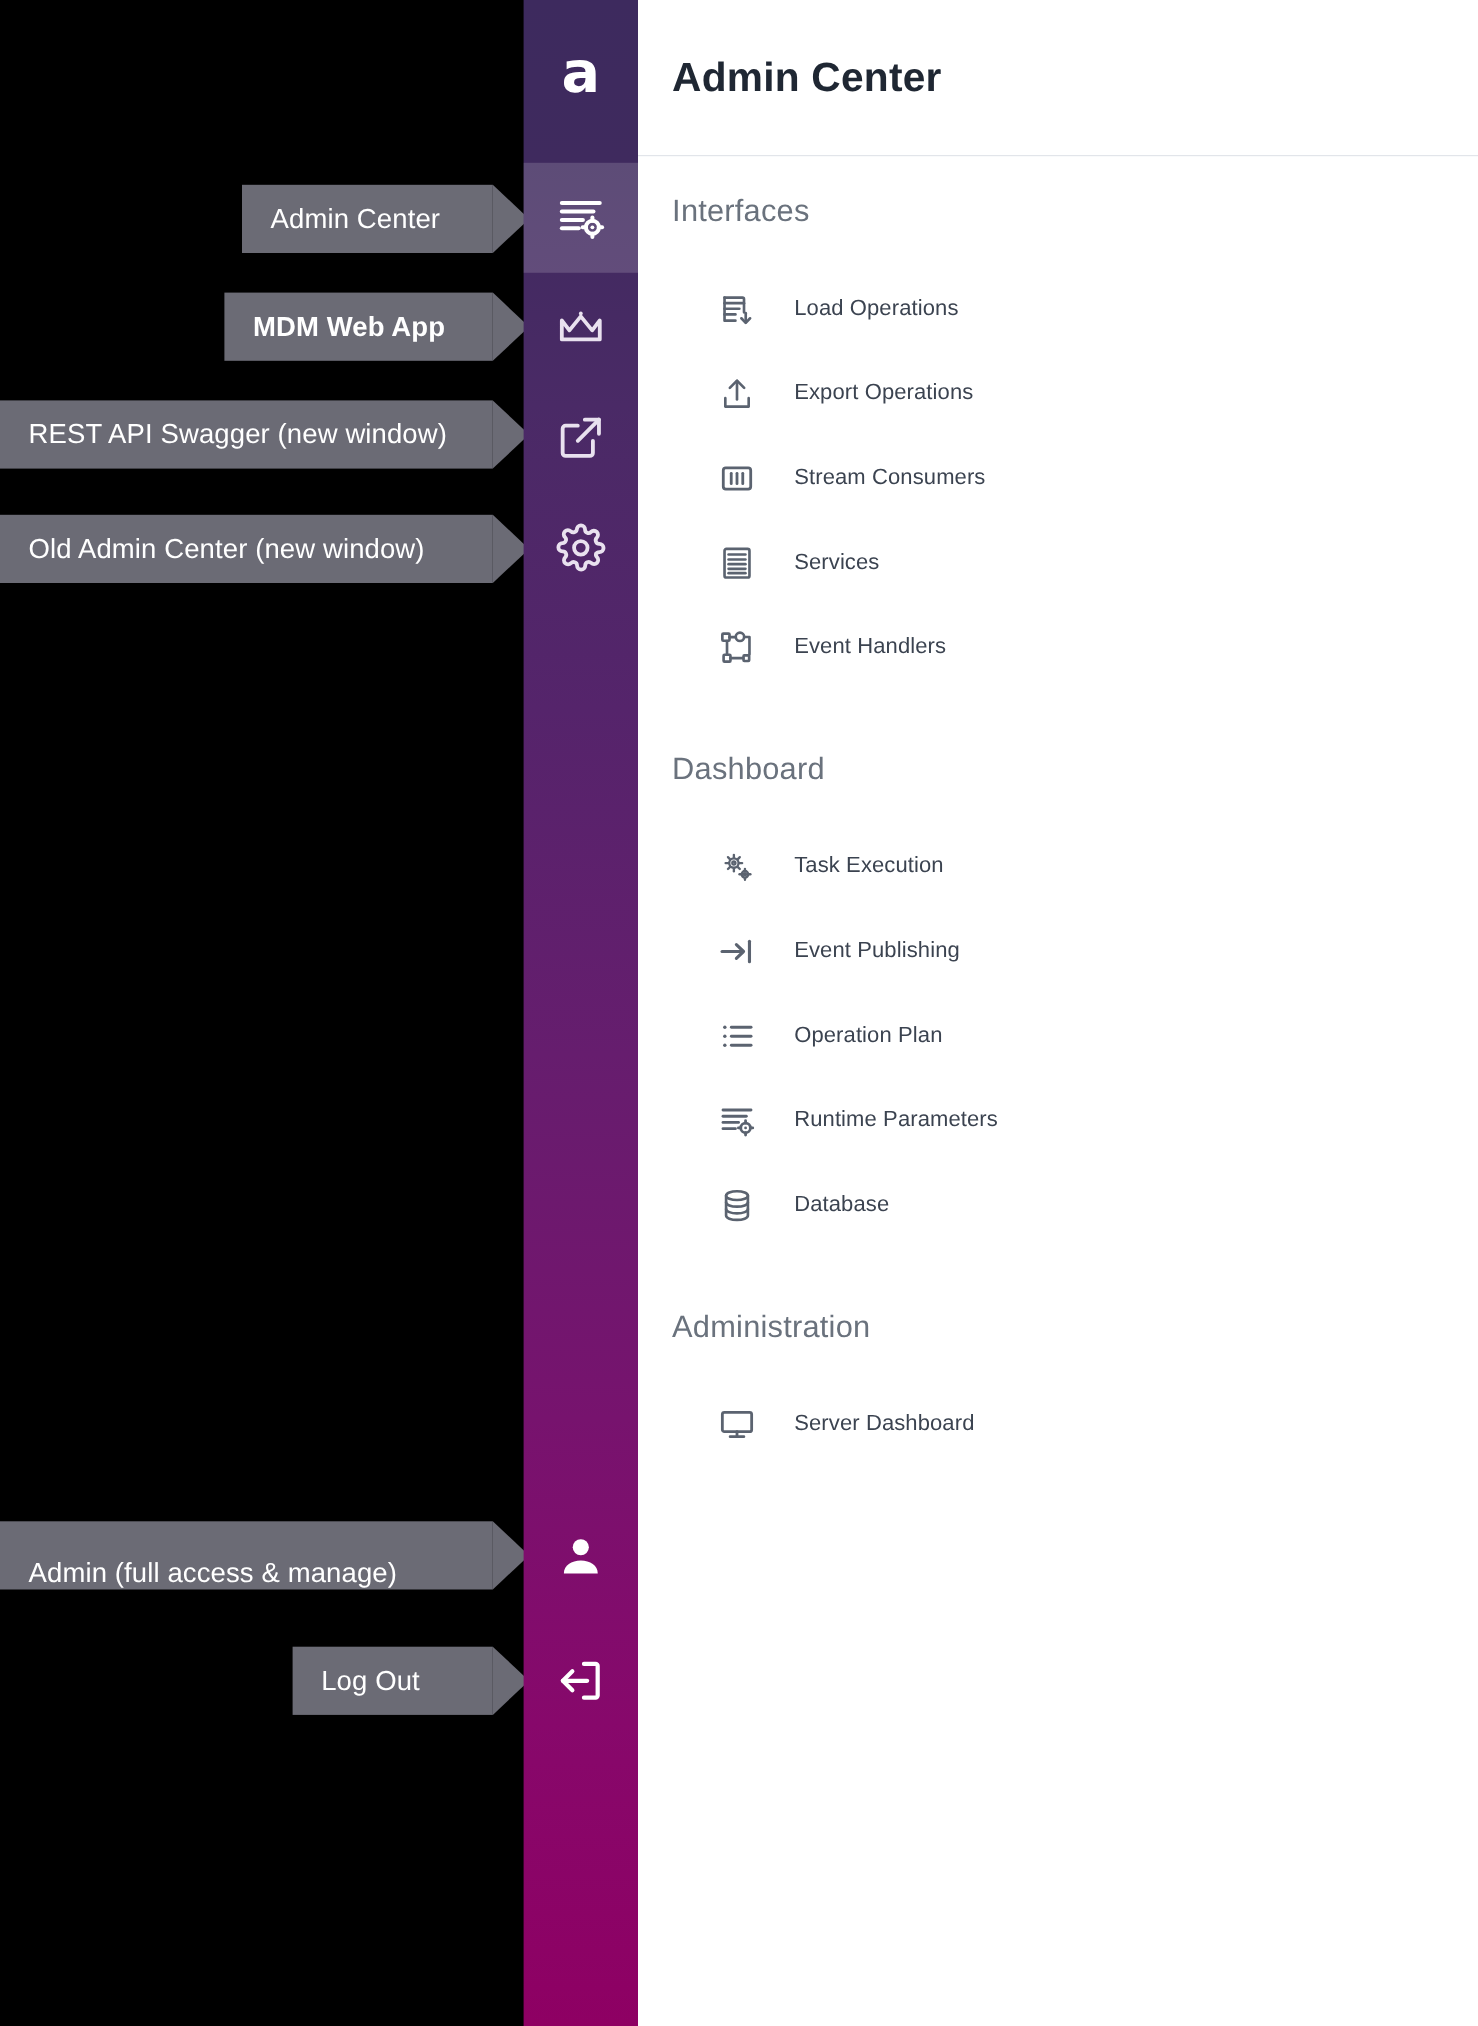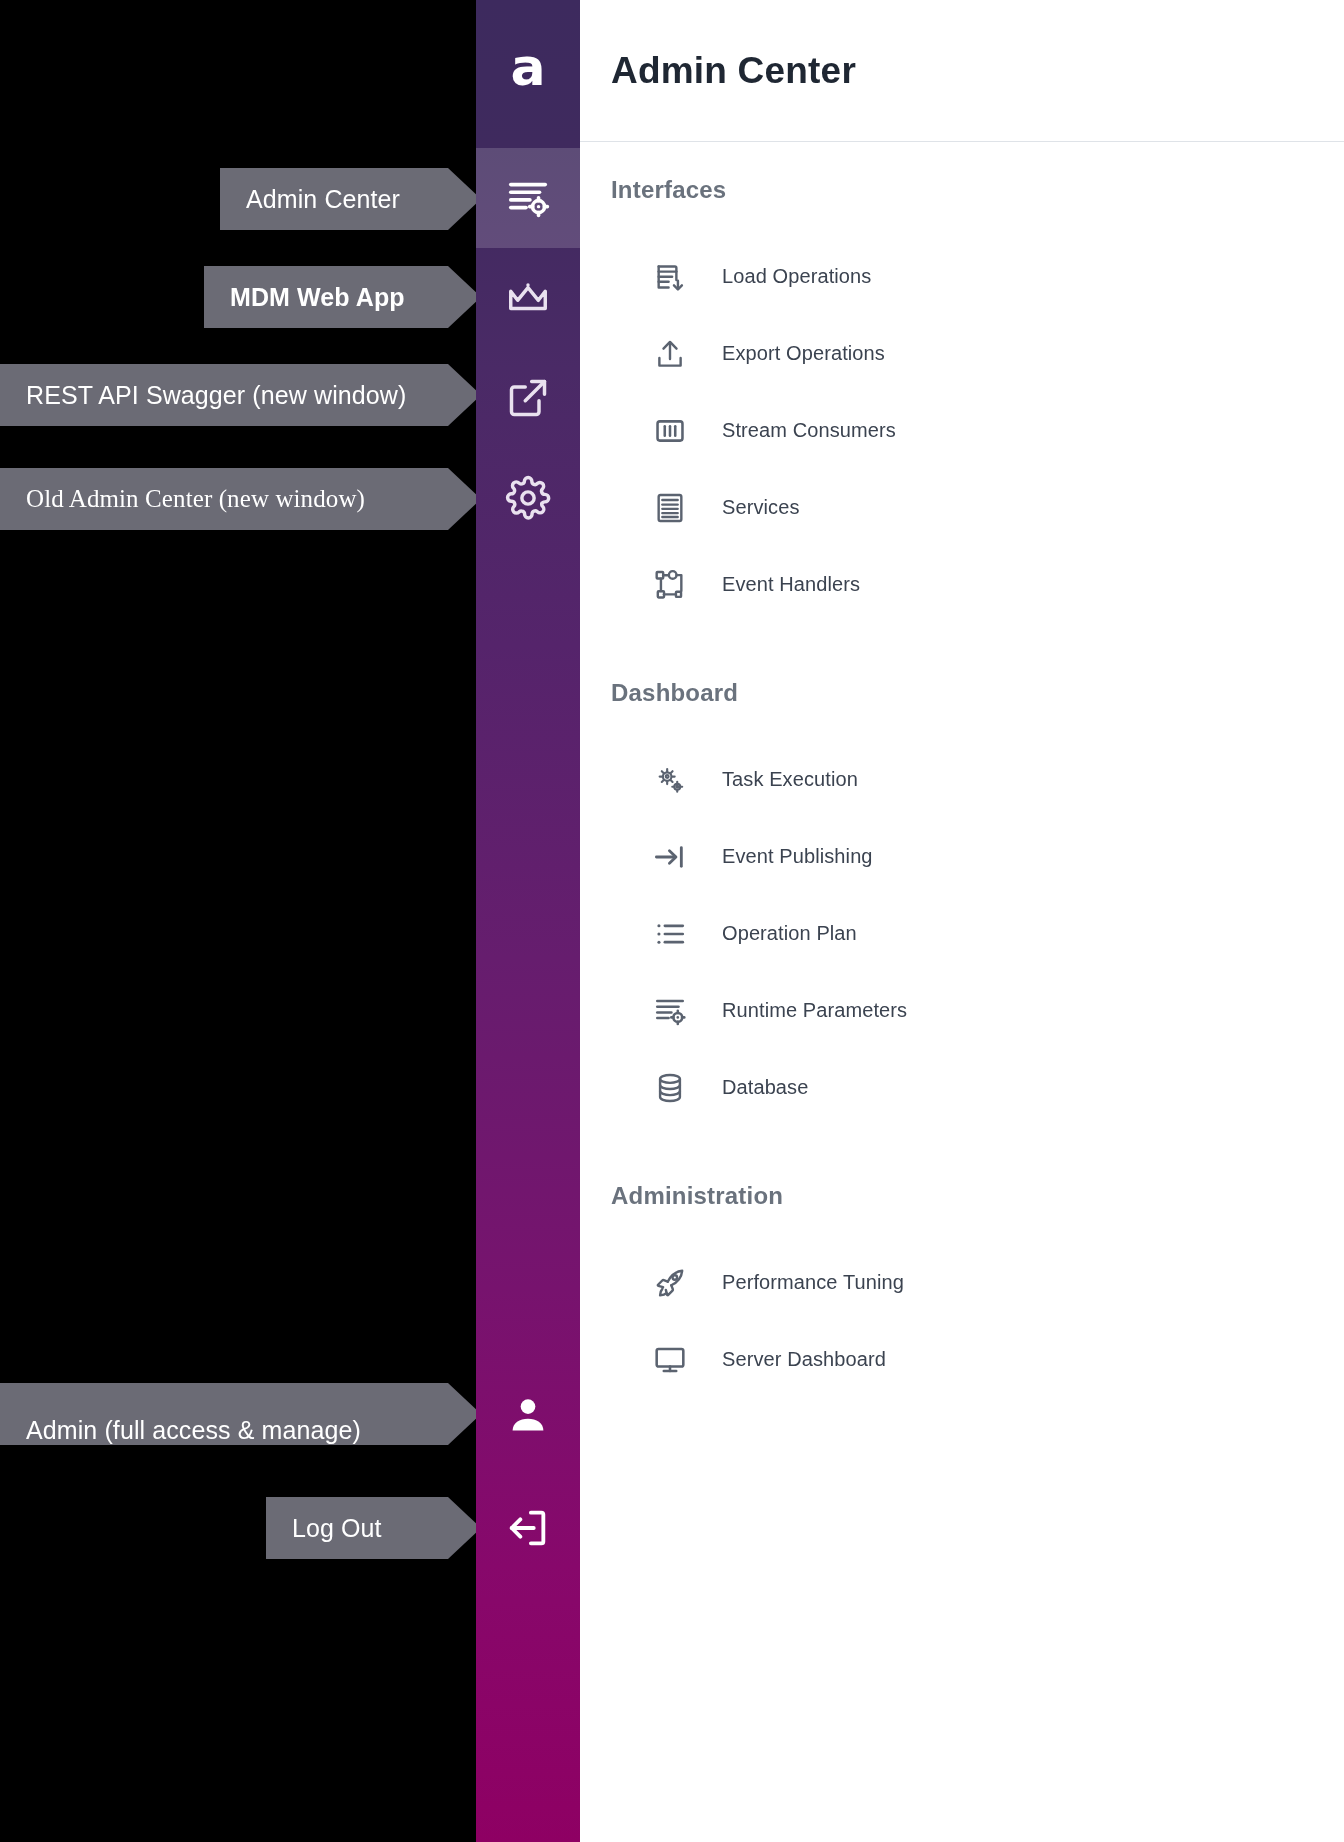--- a/index.html
+++ b/index.html
@@ -85,22 +85,22 @@
     margin-left: 31px;
     font-size: 37px;
     font-weight: 700;
     color: #1f2733;
     letter-spacing: .2px;
   }
   #panel-body { padding-top: 34px; }
 
   .section-title {
     margin: 0 0 0 31px;
-    font-size: 24px;
-    font-weight: 700;
+    font-size: 28px;
+    font-weight: 400;
     color: #6a727d;
     letter-spacing: .2px;
   }
   .section + .section { margin-top: 56px; }
   .section-items { margin-top: 34px; }
 
   .nav-item {
     display: flex;
     align-items: center;
     height: 77px;
@@ -136,21 +136,21 @@
     <div class="callout" style="left:204px; top:266px; width:244px;font-weight:bold;">
       <span class="ctext">MDM Web App</span>
       <span class="arrow"></span>
     </div>
 
     <div class="callout" style="left:0px; top:364px; width:448px;">
       <span class="ctext">REST API Swagger (new window)</span>
       <span class="arrow"></span>
     </div>
 
-    <div class="callout" style="left:0px; top:468px; width:448px;font-family:Liberation Serif, serif;">
+    <div class="callout" style="left:0px; top:468px; width:448px;">
       <span class="ctext">Old Admin Center (new window)</span>
       <span class="arrow"></span>
     </div>
 
     <div class="callout" style="left:0px; top:1383px; width:448px;align-items:flex-end;">
       <span class="ctext">Admin  (full access &amp; manage)</span>
       <span class="arrow"></span>
     </div>
 
     <div class="callout" style="left:266px; top:1497px; width:182px;">
@@ -395,32 +395,20 @@
             <span class="lbl">Database</span>
           </div>
         </div>
       </div>
 
       <div class="section">
         <div class="section-title">Administration</div>
         <div class="section-items">
 
 
-          <div class="nav-item">
-            <span class="ic">
-              <svg width="34" height="34" viewBox="0 0 24 24" fill="none" stroke="currentColor" stroke-width="1.7" stroke-linecap="round" stroke-linejoin="round">
-                <path d="M12.9 13.6c2.9-1.4 7.1-4.1 7.7-10.2-6.1.6-8.8 4.8-10.2 7.7"></path>
-                <path d="M10.4 11.1 7.6 10a1 1 0 0 0-1.05.23l-3 3a.5.5 0 0 0 .23.84l3.35.86"></path>
-                <path d="M12.9 13.6l1.1 2.8a1 1 0 0 1-.23 1.05l-3 3a.5.5 0 0 1-.84-.23l-.86-3.35"></path>
-                <circle cx="15.4" cy="8.1" r="1.6"></circle>
-                <path d="M6.6 16.2c-1.3 1.3-1.6 4.5-1.6 4.5s3.2-.3 4.5-1.6"></path>
-              </svg>
-            </span>
-            <span class="lbl">Performance Tuning</span>
-          </div>
 
           <div class="nav-item">
             <span class="ic">
               <svg width="34" height="34" viewBox="0 0 24 24" fill="none" stroke="currentColor" stroke-width="1.8" stroke-linecap="round" stroke-linejoin="round">
                 <rect x="2.6" y="4.2" width="18.8" height="12.4" rx="1.3"></rect>
                 <line x1="12" y1="16.6" x2="12" y2="19.8"></line>
                 <line x1="7.6" y1="19.8" x2="16.4" y2="19.8"></line>
               </svg>
             </span>
             <span class="lbl">Server Dashboard</span>

